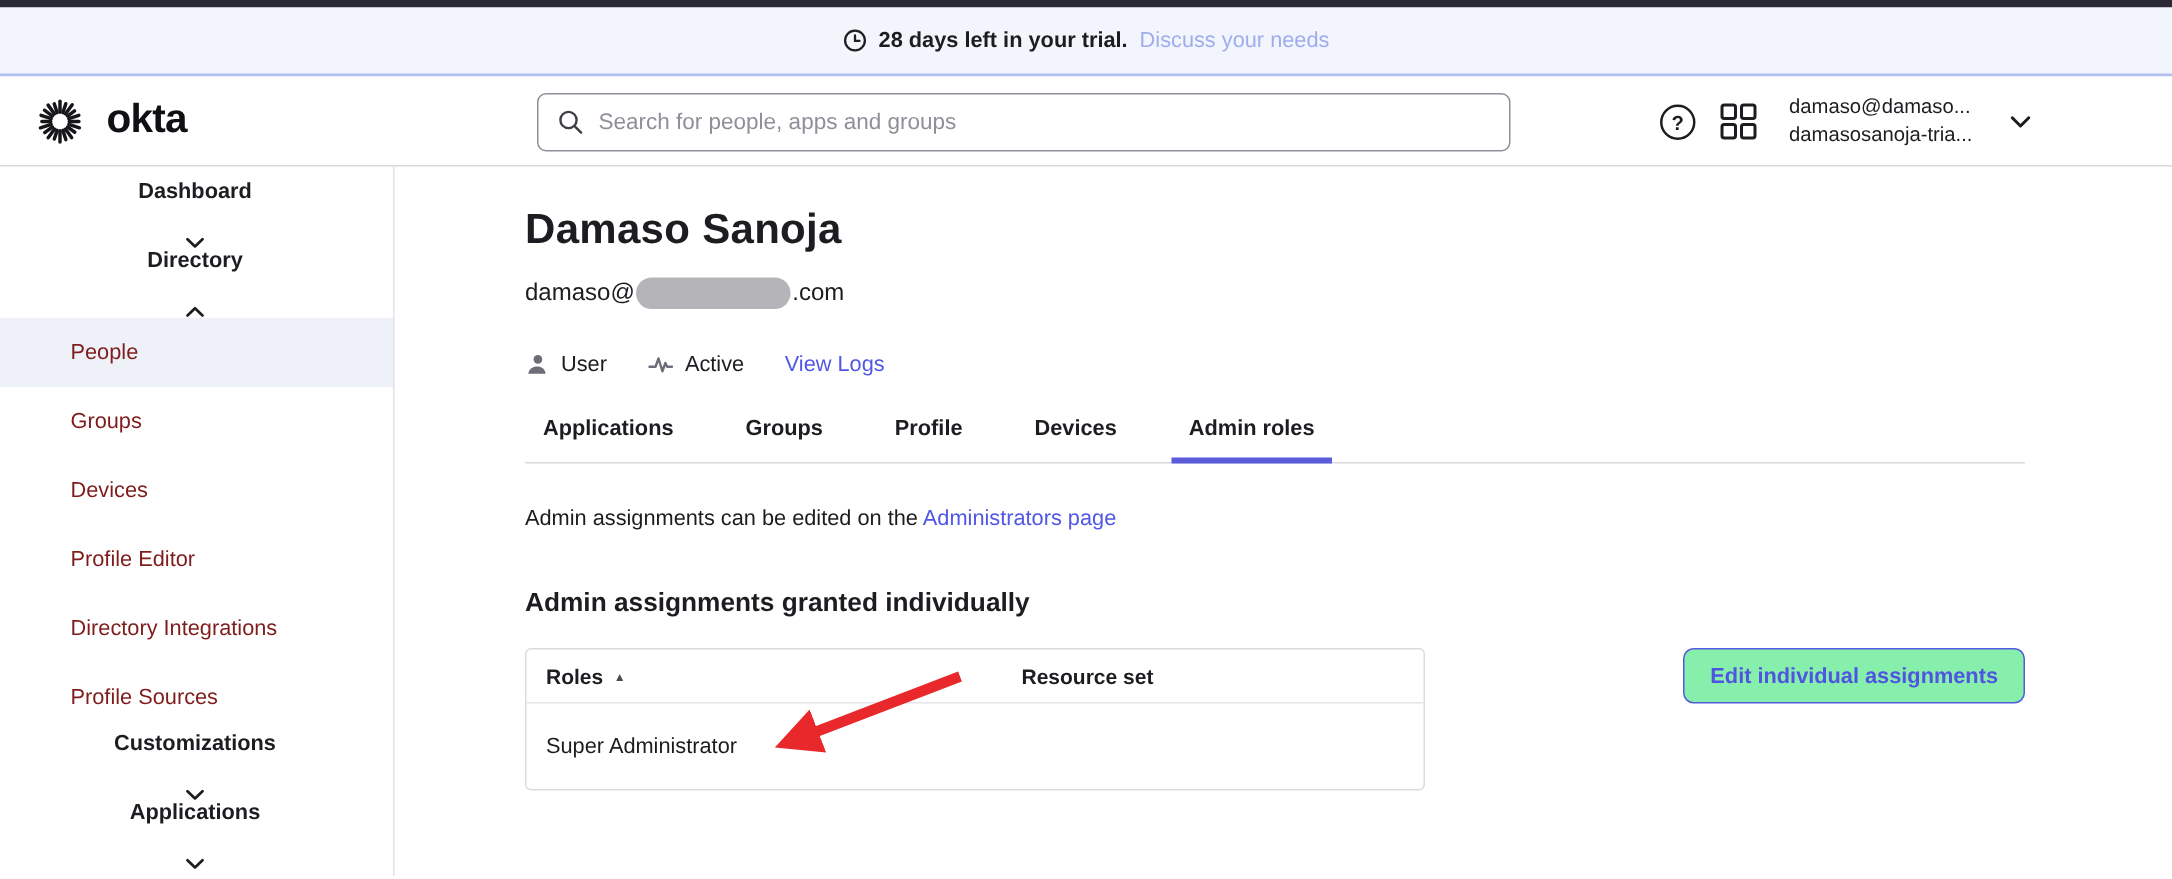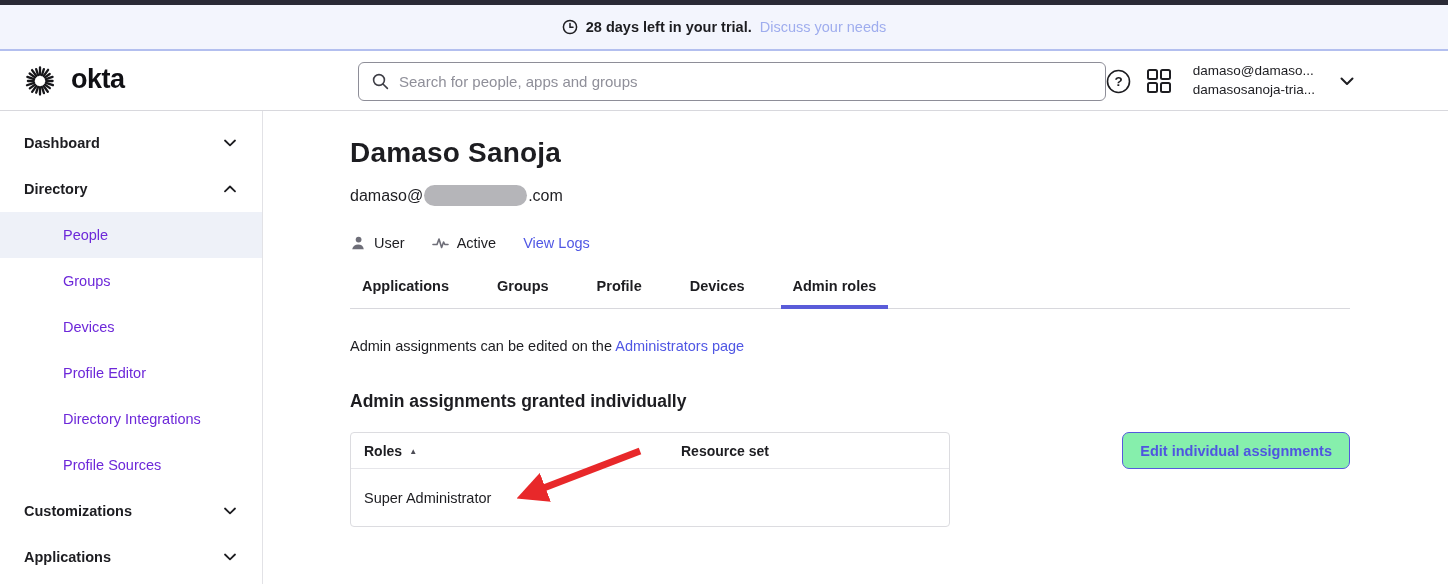--- a/index.html
+++ b/index.html
@@ -26,42 +26,42 @@
   .banner .banner-link { color: #9fadee; font-weight: 400; }
 
   
   .header {
     height: 60px; background: #fff; border-bottom: 1px solid #d8d8dd;
     position: relative; display: flex; align-items: center;
   }
   .brand { position: absolute; left: 22px; top: 0; height: 60px; display: flex; align-items: center; gap: 13px; }
   .brand-word { font-size: 27px; font-weight: 700; letter-spacing: -0.5px; color: #101014; padding-bottom: 4px; }
   .search {
-    position: absolute; left: 358px; top: 11px; width: 748px; height: 39px;
+    position: absolute; left: 358px; top: 11px; width: 649px; height: 39px;
     border: 1px solid #8e8e98; border-radius: 6px; background: #fff;
     display: flex; align-items: center; padding: 0 13px; gap: 10px;
   }
   .search input {
     border: none; outline: none; flex: 1; font-size: 15px; background: transparent;
     font-family: "Liberation Sans", sans-serif; color: #1d1d21;
   }
   .search input::placeholder { color: #8f8f99; }
   .hdr-right { position: absolute; right: 94px; top: 0; height: 60px; display: flex; align-items: center; gap: 15px; }
   .account { font-size: 13.5px; line-height: 1.4; color: #1d1d21; margin-left: 6px; }
   .hdr-chevron { margin-left: 10px; }
 
   
   .app { display: flex; height: 473px; }
   .sidebar { width: 263px; border-right: 1px solid #e2e2e6; padding-top: 9px; flex: 0 0 263px; }
   .nav-item {
     height: 46px; display: flex; align-items: center; justify-content: space-between;
     padding: 0 26px 0 24px; font-size: 14.5px; cursor: pointer; color: #1d1d21;
   }
-  .nav-item.section { font-weight: 700; }
-  .nav-item.child { padding-left: 63px; font-weight: 400; color: #6d28d9; }
+  .nav-item.section { font-weight: 700; flex-direction: column; }
+  .nav-item.child { padding-left: 47px; font-weight: 400; color: #7f1d1d; }
   .nav-item.active { background: #eef1f8; }
 
   .content { flex: 1; padding: 26px 98px 0 87px; position: relative; }
 
   .page-title { font-size: 28px; font-weight: 700; letter-spacing: 0.2px; }
 
   .email-row { margin-top: 16px; font-size: 16px; display: flex; align-items: center; }
   .redact {
     display: inline-block; width: 103px; height: 21px;
     background: #b5b5b9; border-radius: 11px; margin: 0 1px;

